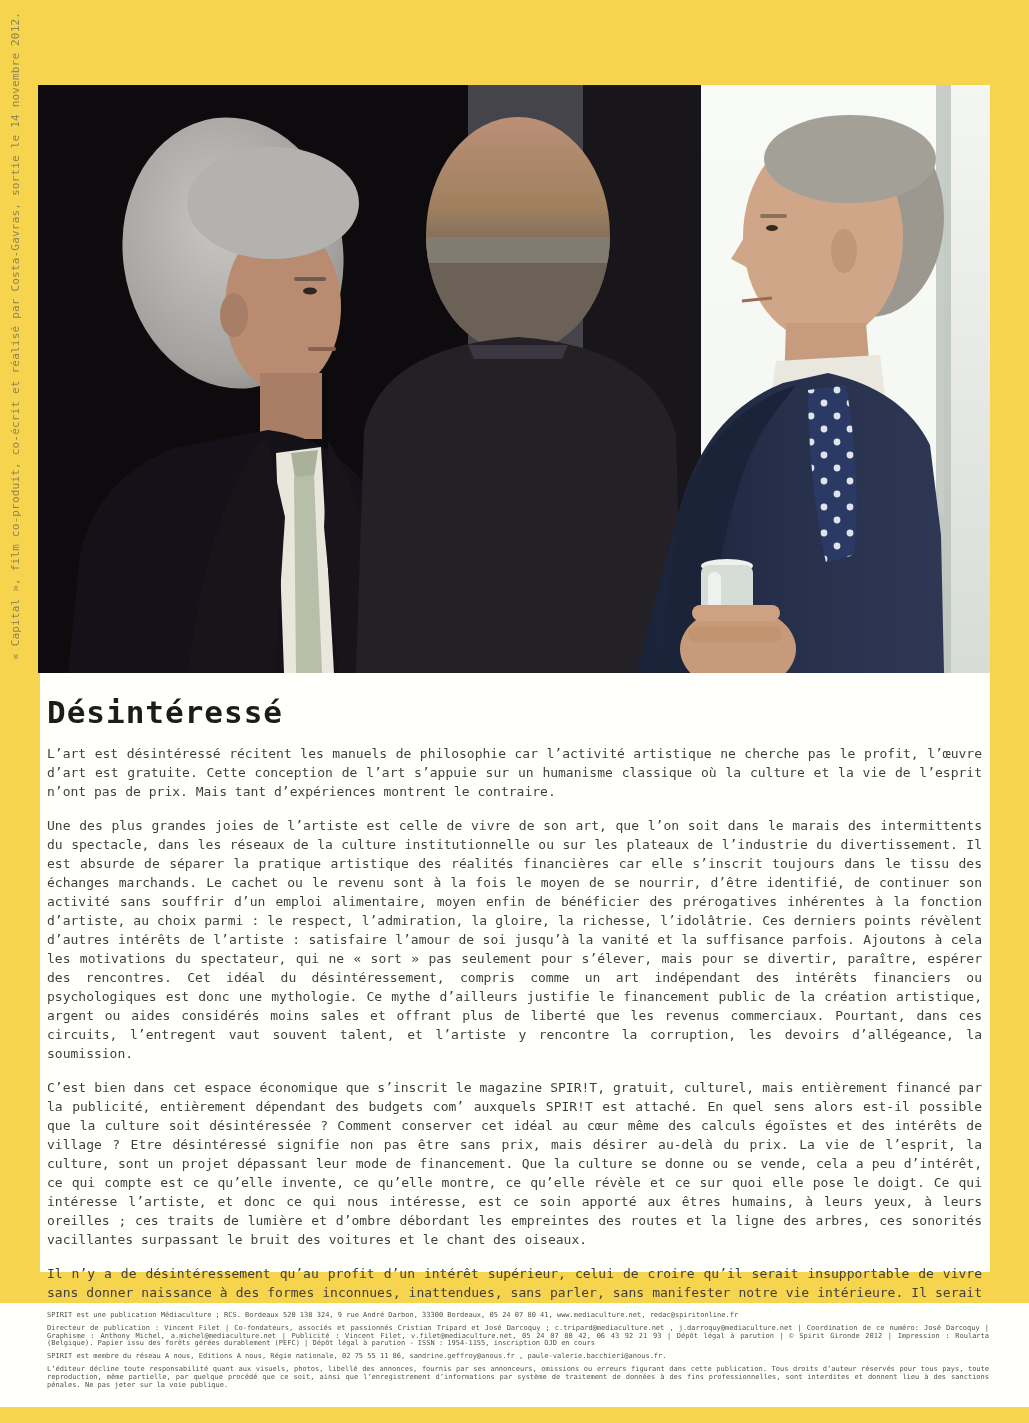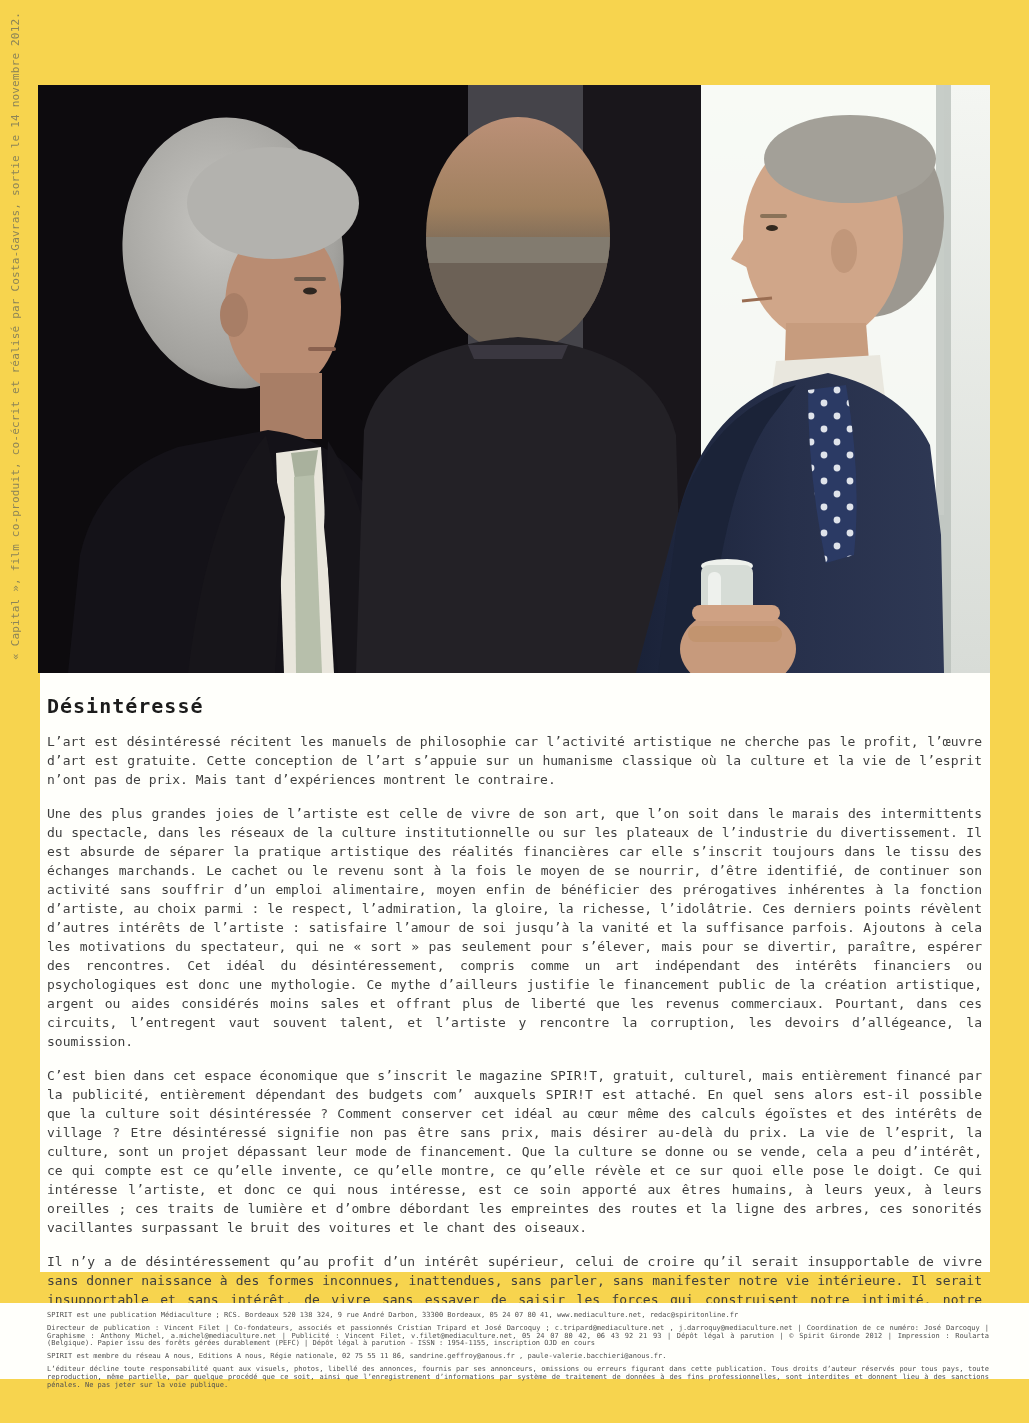--- a/index.html
+++ b/index.html
@@ -36,38 +36,38 @@
   
   .content-panel {
     position: absolute;
     left: 40px; top: 673px; width: 950px; height: 599px;
     background: #fffffb;
     box-sizing: border-box;
     padding: 21px 8px 0 7px;
   }
   .article-title {
     margin: 0 0 14px 0;
-    font-size: 20px;
+    font-size: 31px;
     font-weight: bold;
     letter-spacing: 1px;
     color: #1c1c1c;
   }
   .content-panel p.bodytext {
     margin: 0 0 15px 0;
     font-size: 13px;
     line-height: 19px;
     text-align: justify;
     color: #3f3f3f;
   }
   .byline { margin: 21px 0 0 0; font-size: 19px; color: #434343; font-style: italic; }
 
   
   .footer-band {
     position: absolute;
-    left: 0; top: 1303px; width: 1029px; height: 76px;
+    left: 0; top: 1303px; width: 1029px; height: 104px;
     background: #fffffb;
     box-sizing: border-box;
     padding: 9px 40px 0 47px;
   }
   .footer-band p {
     margin: 0 0 5px 0;
     font-size: 7px;
     line-height: 7.8px;
     color: #4f4f4f;
     text-align: justify;

